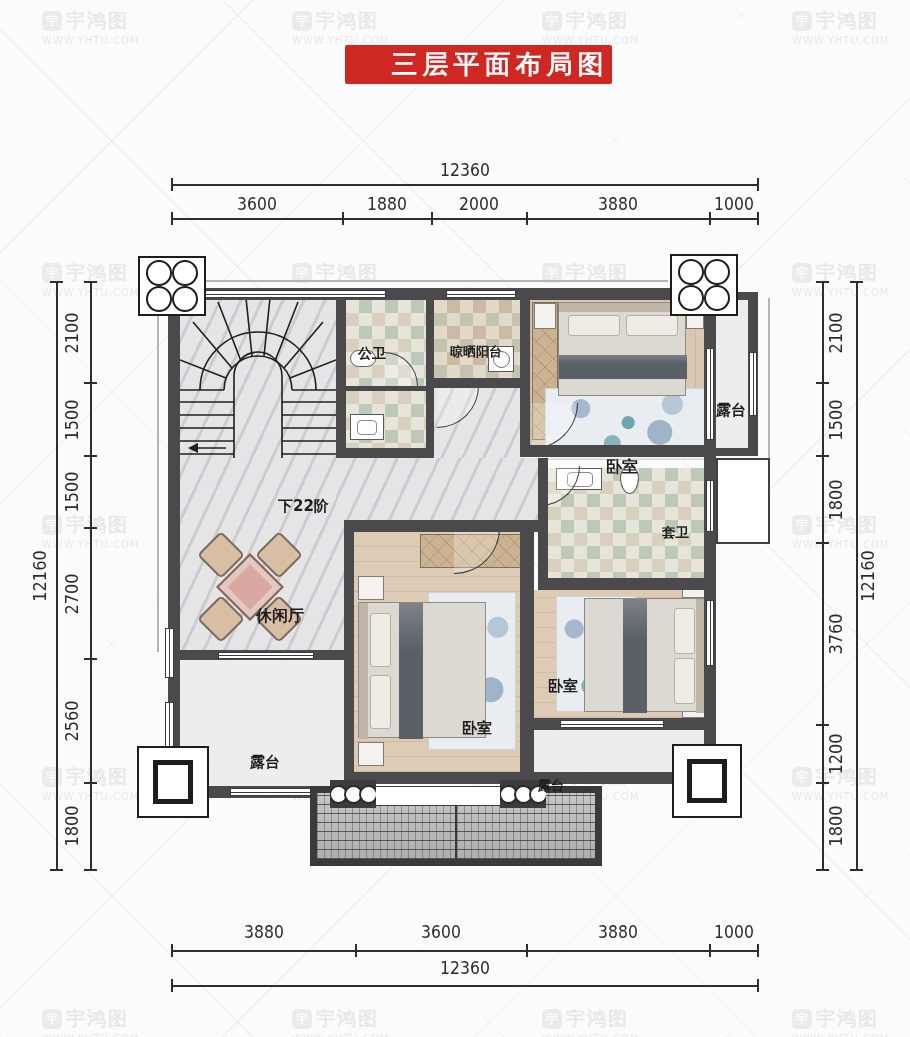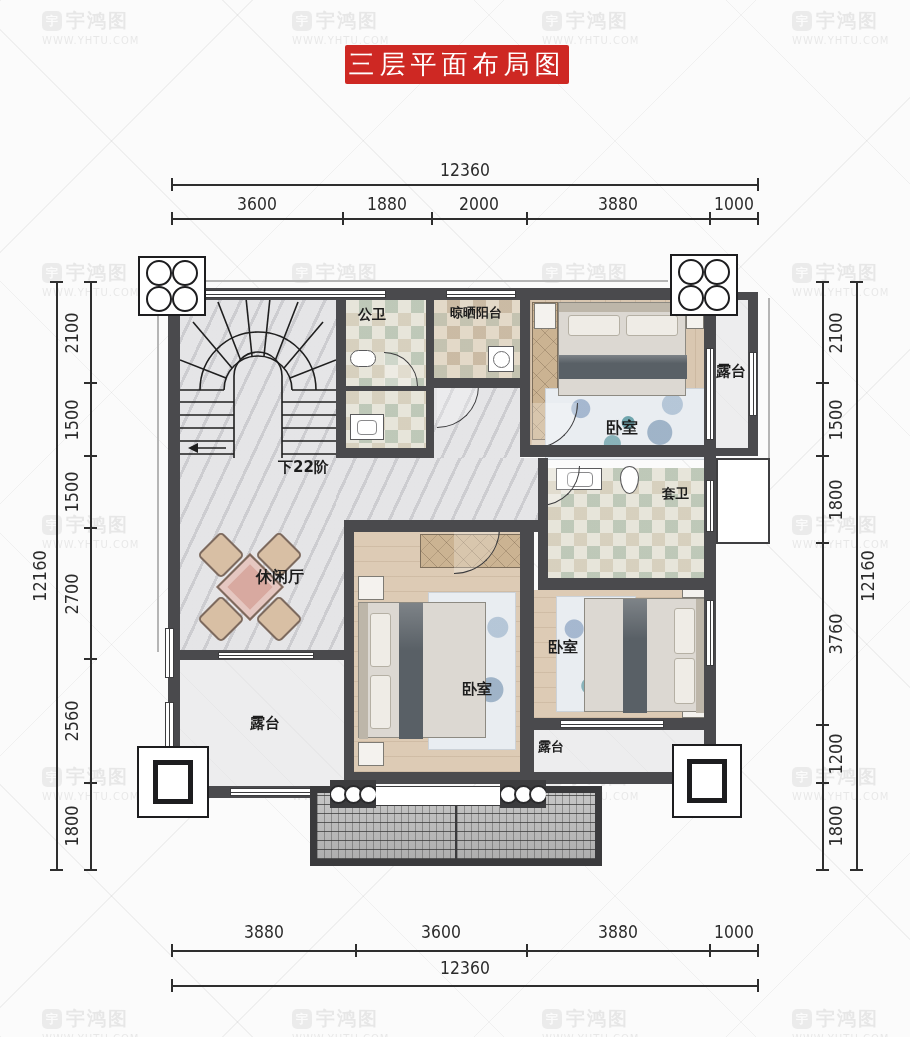--- a/index.html
+++ b/index.html
@@ -11,21 +11,21 @@
   .abs{position:absolute;}
   
   .wm{position:absolute;width:150px;text-align:left;opacity:.13;color:#6b6b6b;pointer-events:none;}
   .wm-row{display:flex;align-items:center;gap:4px;}
   .wm-logo{display:inline-flex;align-items:center;justify-content:center;width:20px;height:20px;
     background:#8a8a8a;color:#fff;border-radius:5px;font-size:12px;font-weight:bold;}
   .wm-name{font-size:19px;font-weight:bold;letter-spacing:2px;}
   .wm-url{font-size:10px;letter-spacing:1px;margin-top:1px;}
   
   .title-box{background:#ce2823;color:#fff;display:flex;align-items:center;justify-content:center;
-    font-size:26px;font-weight:normal;letter-spacing:5px;border-radius:2px;}
+    font-size:26px;font-weight:bold;letter-spacing:5px;border-radius:2px;padding-left:43px;}
   .subtitle{color:#474747;font-size:23px;font-weight:600;letter-spacing:2px;text-align:center;}
   
   .dline{background:#2e2e2e;}
   .tickv{width:2px;height:13px;background:#2e2e2e;}
   .tickh{width:13px;height:2px;background:#2e2e2e;}
   .num{font-size:17px;color:#2b2b2b;text-align:center;transform:scaleX(.92);}
   .numv{font-size:17px;color:#2b2b2b;text-align:center;transform:rotate(-90deg) scaleX(.95);}
   
   .wall{background:#4a4a4d;}
   .marble{background:#d7d7da;background-image:repeating-linear-gradient(115deg, rgba(255,255,255,.35) 0 16px, rgba(158,158,164,.18) 16px 19px);}
@@ -34,21 +34,21 @@
   .tile-bath{background-color:#e7e5da;background-image:conic-gradient(rgba(150,172,150,.5) 25%, transparent 0 50%, rgba(190,178,148,.4) 0 75%, transparent 0);background-size:26px 26px;}
   .tile-tan{background-color:#e3d9c8;background-image:conic-gradient(rgba(172,150,120,.45) 25%, transparent 0 50%, rgba(150,162,142,.4) 0 75%, transparent 0);background-size:26px 26px;}
   .terrace{background:#ededee;background-image:repeating-linear-gradient(45deg, rgba(0,0,0,.025) 0 1px, transparent 1px 40px);}
   .window{background:#fff;border:1px solid #3c3c3e;box-sizing:border-box;}
   .win-h{background:#fff linear-gradient(#3c3c3e,#3c3c3e) center/100% 1px no-repeat;}
   .win-v{background:#fff linear-gradient(90deg,transparent 0 45%, #3c3c3e 45% 55%, transparent 55%) center/1px 100% no-repeat;
          background:#fff linear-gradient(#3c3c3e,#3c3c3e) center/1px 100% no-repeat;}
   .door{border:0 solid #3c3c3e;box-sizing:border-box;background:rgba(255,255,255,.25);}
   .door-br{border-right-width:1.6px;border-bottom-width:1.6px;border-bottom-right-radius:100%;}
   .door-tr{border-right-width:1.6px;border-top-width:1.6px;border-top-right-radius:100%;}
-  .room-label{color:#1d1d1d;font-weight:700;white-space:nowrap;}
+  .room-label{color:#1d1d1d;font-weight:700;white-space:nowrap;margin-top:39px;}
   
   .bed{background:#dcd8d2;border:1px solid #8d8a82;box-sizing:border-box;}
   .headboard{background:#bdb6a9;}
   .pillow{background:#efece6;border:1px solid #b5b0a4;border-radius:3px;}
   .blanket{background:#596066;background-image:linear-gradient(rgba(255,255,255,.22),transparent 35%);}
   .stand{background:#f4f2ee;border:1px solid #7e7b74;}
   .rug{background:#e9edf1;border:1px solid #ccd2d8;
     background-image:
       radial-gradient(circle at 22% 28%, rgba(110,140,180,.55) 0 9px, transparent 10px),
       radial-gradient(circle at 72% 62%, rgba(70,110,150,.45) 0 12px, transparent 13px),

